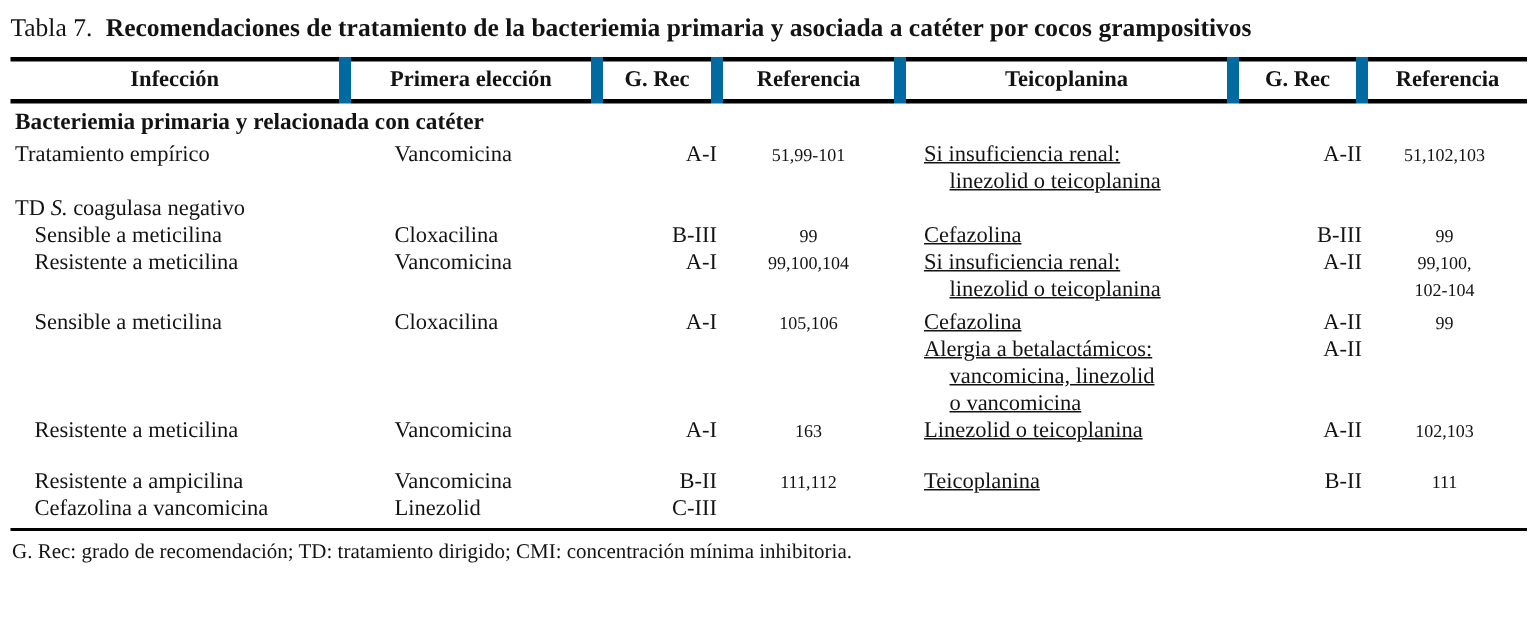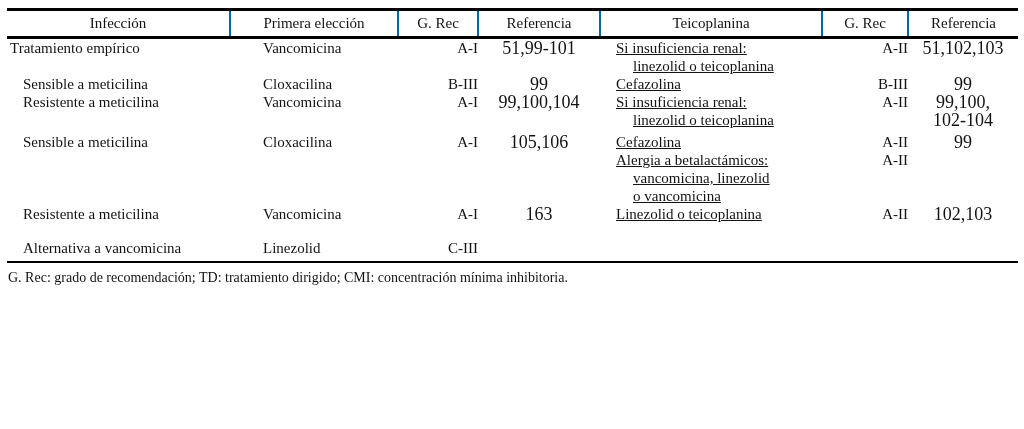--- a/index.html
+++ b/index.html
@@ -26,48 +26,48 @@
   table.rec-table {
     border-collapse: collapse;
     table-layout: fixed;
     width: 1011px;
   }
   table.rec-table th, table.rec-table td { box-sizing: border-box; }
 
   thead th {
     border-top: 3px solid #000;
     border-bottom: 3px solid #000;
-    font-weight: normal;
+    font-weight: bold;
     font-size: 15px;
     text-align: center;
     padding: 4px 2px 4px 2px;
     white-space: nowrap;
   }
-  thead th + th { border-left: 2px solid #0369a1; }
+  thead th + th { border-left: 8px solid #0369a1; }
 
   tbody td {
     vertical-align: top;
     font-size: 15px;
     padding: 0;
   }
   .line { line-height: 18px; height: 18px; white-space: nowrap; }
   .it { font-style: italic; }
 
   tbody tr.section td {
     font-weight: bold;
     font-size: 15.5px;
     padding-top: 4px;
     padding-bottom: 3px;
   }
   td.c-inf { padding-left: 3px; }
   td.c-inf.ind { padding-left: 16px; }
   td.c-pri { padding-left: 33px; }
   td.c-grec { text-align: right; }
   td.c-ref { text-align: center; }
-  td.c-ref .line { font-size: 18px; }
+  td.c-ref .line { font-size: 12px; }
   td.c-alt { padding-left: 16px; text-decoration: underline; }
   td.c-alt .line.cont { padding-left: 17px; }
 
   tbody tr:last-child td {
     border-bottom: 2px solid #000;
     padding-bottom: 4px;
   }
   tr.spacer td { padding: 0; }
 
   .footnote {
@@ -76,20 +76,23 @@
     margin-top: 6px;
     padding-left: 1px;
     white-space: nowrap;
   }
 </style>
 </head>
 <body>
 
 <div class="page">
 
+  <div class="doc-title">
+    <span class="t-label">Tabla 7.</span><span class="t-text">Recomendaciones de tratamiento de la bacteriemia primaria y asociada a catéter por cocos grampositivos</span>
+  </div>
 
   <table class="rec-table">
     <colgroup>
       <col style="width:223px">
       <col style="width:168px">
       <col style="width:80px">
       <col style="width:122px">
       <col style="width:222px">
       <col style="width:86px">
       <col style="width:110px">
@@ -99,20 +102,25 @@
         <th>Infección</th>
         <th>Primera elección</th>
         <th>G. Rec</th>
         <th>Referencia</th>
         <th>Teicoplanina</th>
         <th>G. Rec</th>
         <th>Referencia</th>
       </tr>
     </thead>
     <tbody id="table-body">
+        <tr class="section">
+          <td class="c-inf" colspan="7">
+            <div class="line"><span>Bacteriemia primaria y relacionada con catéter</span></div>
+          </td>
+        </tr>
         <tr>
           <td class="c-inf">
             <div class="line"><span>Tratamiento empírico</span></div>
           </td>
           <td class="c-pri">
             <div class="line">Vancomicina</div>
           </td>
           <td class="c-grec">
             <div class="line">A-I</div>
           </td>
@@ -122,20 +130,31 @@
           <td class="c-alt">
             <div class="line">Si insuficiencia renal:</div>
             <div class="line cont">linezolid o teicoplanina</div>
           </td>
           <td class="c-grec">
             <div class="line">A-II</div>
           </td>
           <td class="c-ref">
             <div class="line">51,102,103</div>
           </td>
+        </tr>
+        <tr>
+          <td class="c-inf">
+            <div class="line"><span>TD </span><span class="it">S.</span><span> coagulasa negativo</span></div>
+          </td>
+          <td class="c-pri"></td>
+          <td class="c-grec"></td>
+          <td class="c-ref"></td>
+          <td class="c-alt"></td>
+          <td class="c-grec"></td>
+          <td class="c-ref"></td>
         </tr>
         <tr>
           <td class="c-inf ind">
             <div class="line"><span>Sensible a meticilina</span></div>
           </td>
           <td class="c-pri">
             <div class="line">Cloxacilina</div>
           </td>
           <td class="c-grec">
             <div class="line">B-III</div>
@@ -229,21 +248,44 @@
           </td>
           <td class="c-ref">
             <div class="line">102,103</div>
           </td>
         </tr>
         <tr class="spacer">
           <td class="" colspan="7" style="height: 16px;"></td>
         </tr>
         <tr>
           <td class="c-inf ind">
-            <div class="line"><span>Alternativa a vancomicina</span></div>
+            <div class="line"><span>Resistente a ampicilina</span></div>
+          </td>
+          <td class="c-pri">
+            <div class="line">Vancomicina</div>
+          </td>
+          <td class="c-grec">
+            <div class="line">B-II</div>
+          </td>
+          <td class="c-ref">
+            <div class="line">111,112</div>
+          </td>
+          <td class="c-alt">
+            <div class="line">Teicoplanina</div>
+          </td>
+          <td class="c-grec">
+            <div class="line">B-II</div>
+          </td>
+          <td class="c-ref">
+            <div class="line">111</div>
+          </td>
+        </tr>
+        <tr>
+          <td class="c-inf ind">
+            <div class="line"><span>Cefazolina a vancomicina</span></div>
           </td>
           <td class="c-pri">
             <div class="line">Linezolid</div>
           </td>
           <td class="c-grec">
             <div class="line">C-III</div>
           </td>
           <td class="c-ref"></td>
           <td class="c-alt"></td>
           <td class="c-grec"></td>

